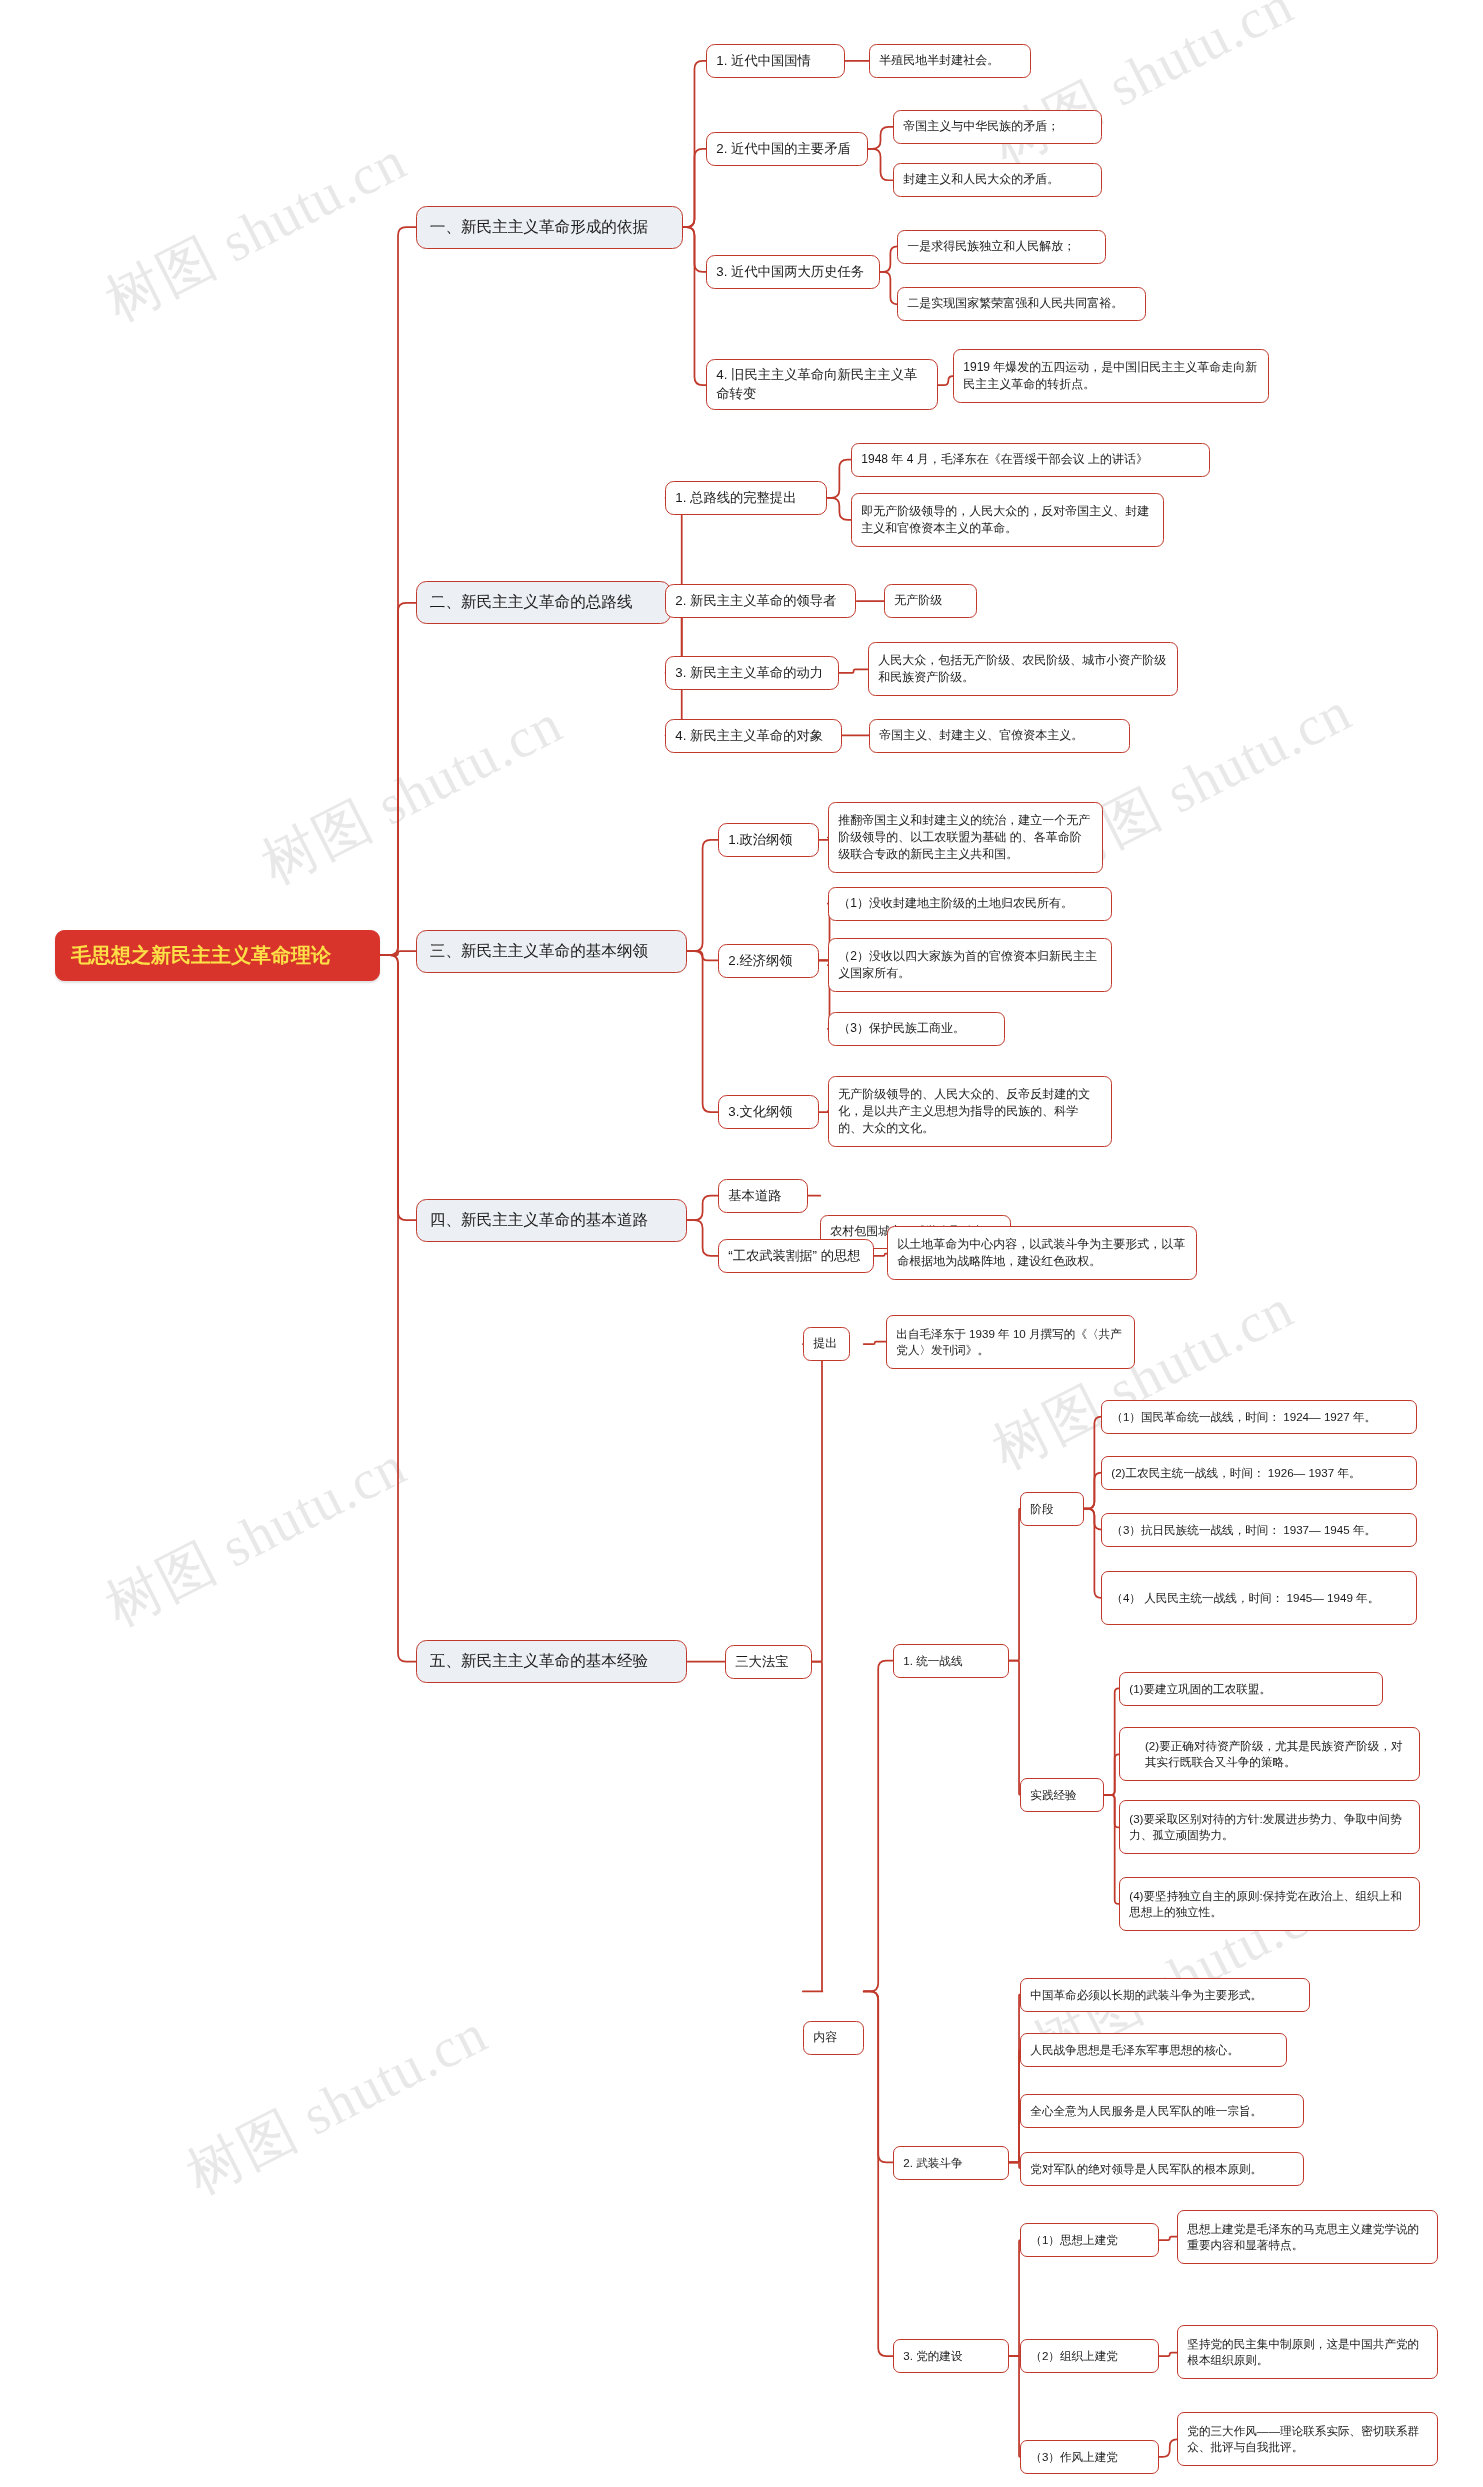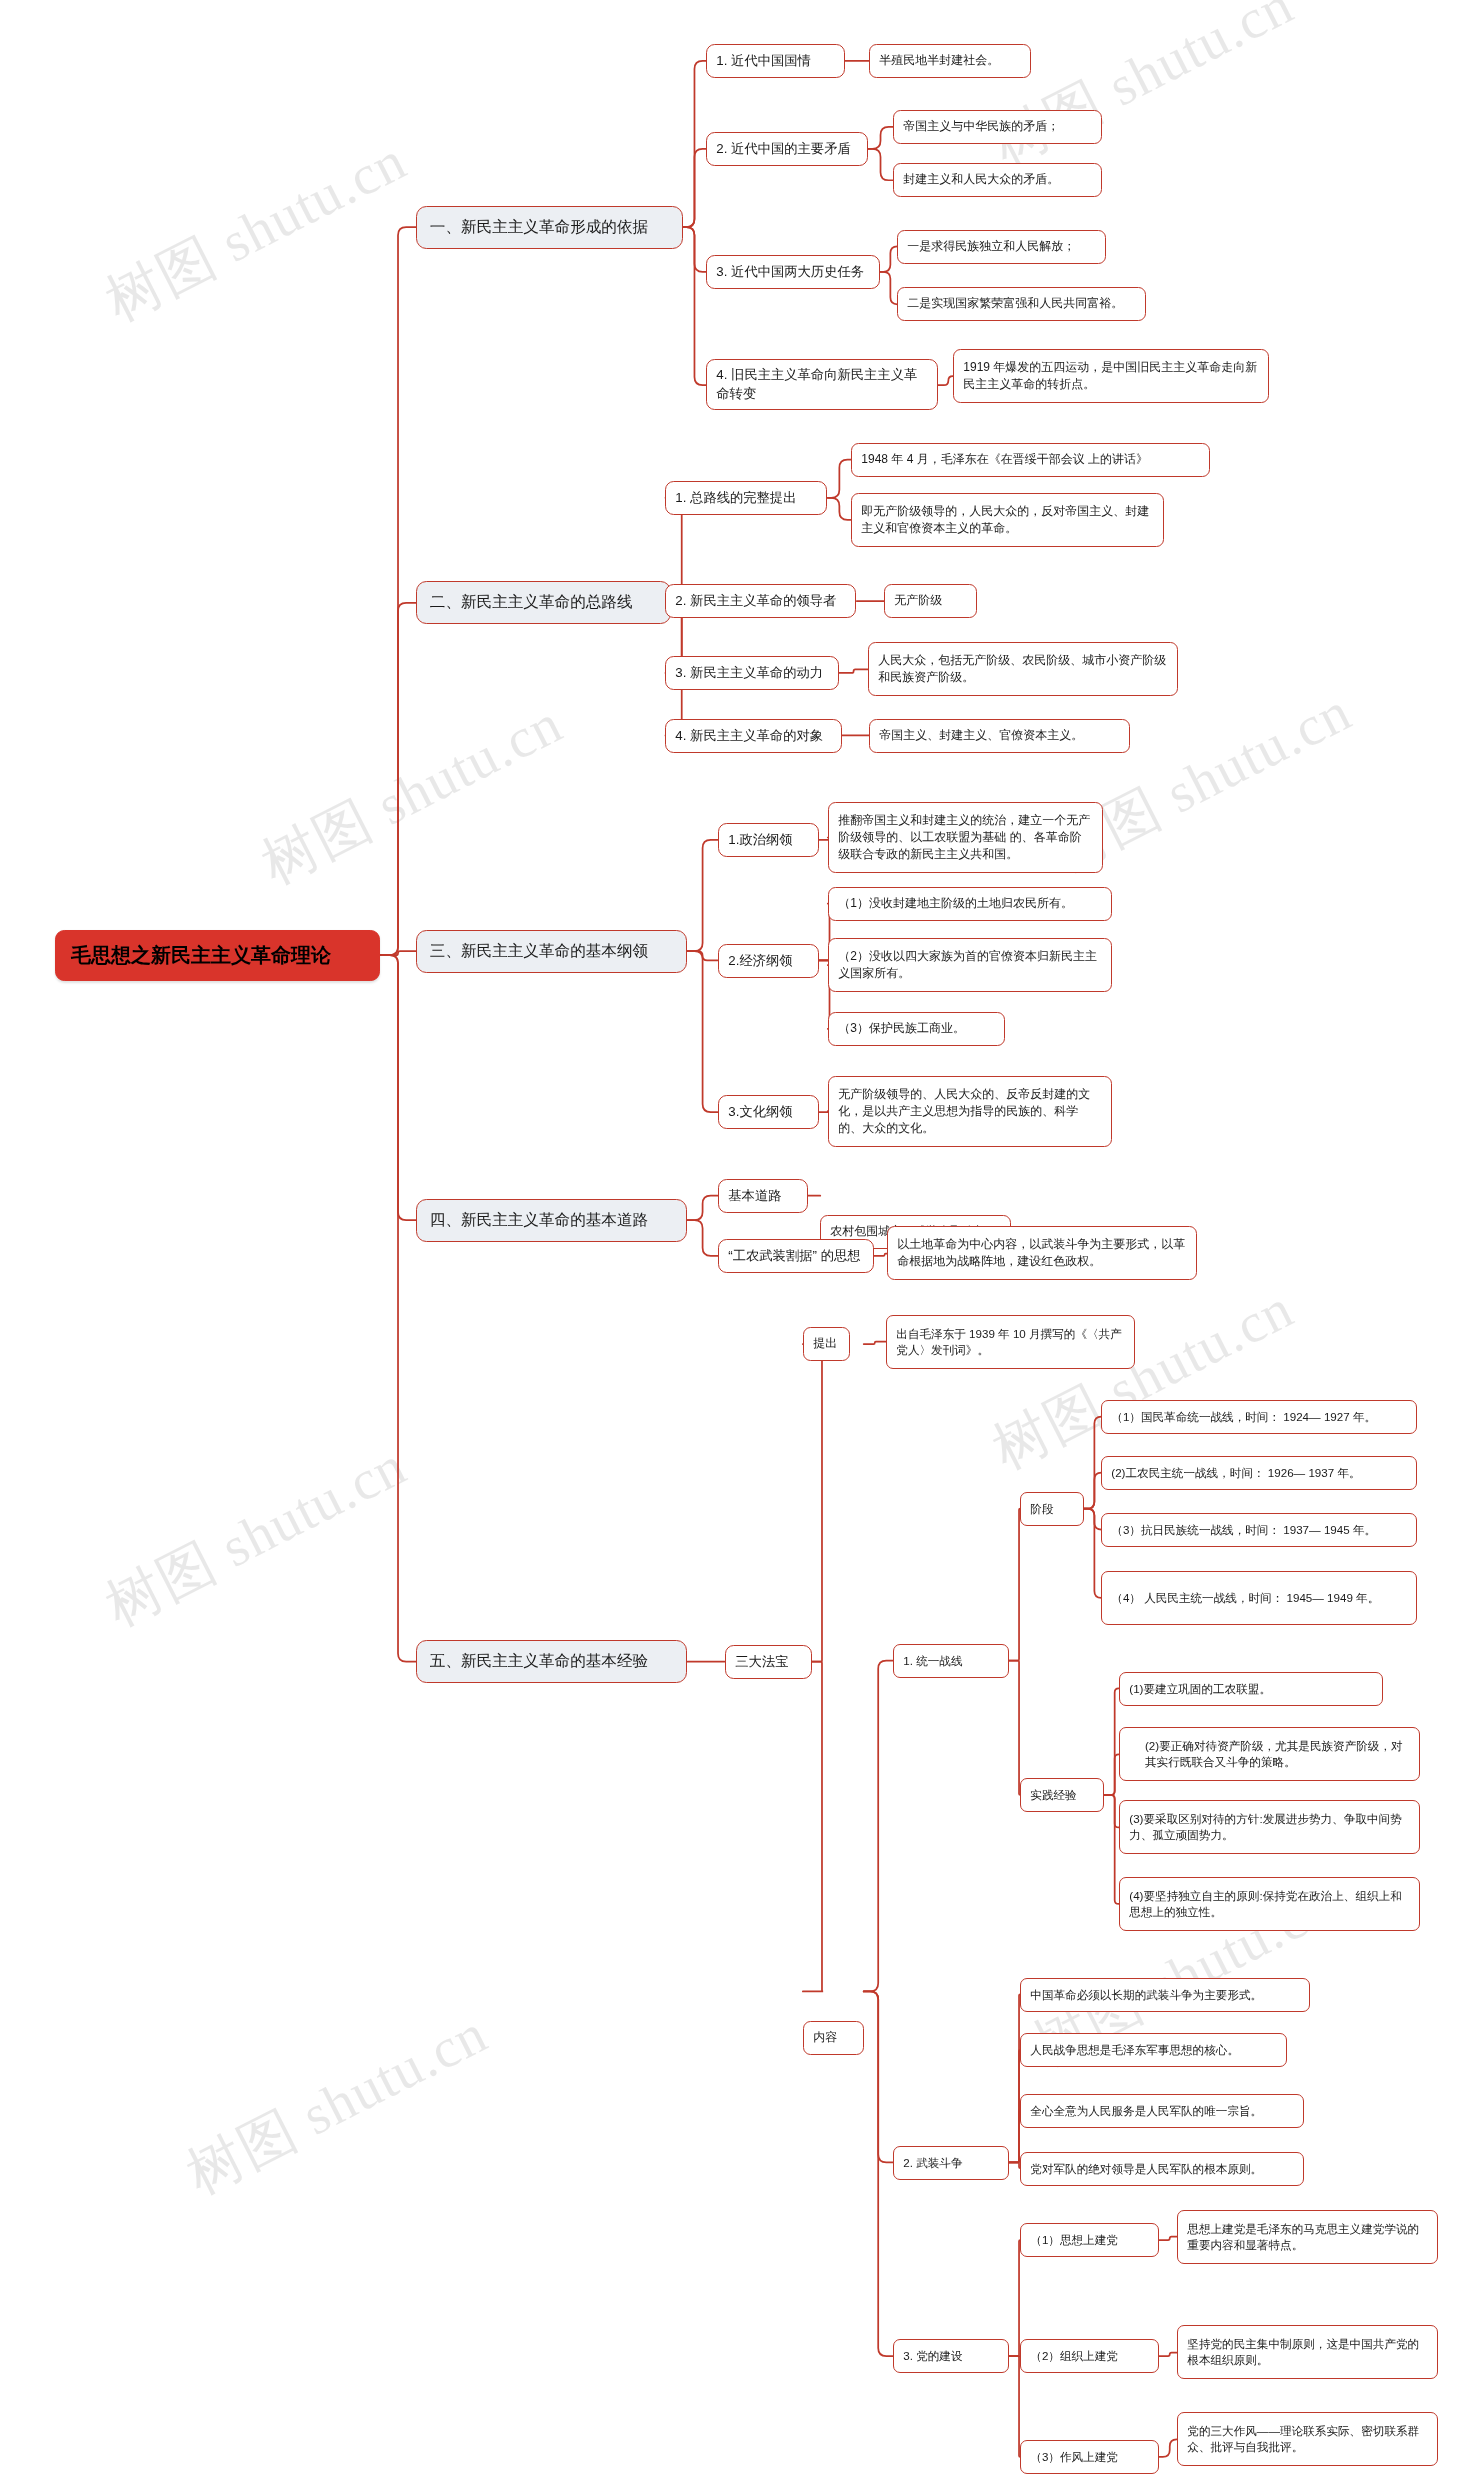--- a/index.html
+++ b/index.html
@@ -40,21 +40,21 @@
     background:#fff;
     color:#1a1a1a;
     padding:5.8px 9.3px;
     line-height:1.42;
     font-size:12.8px;
     z-index:3;
   }
   .node.root {
     background:#d9342b;
     border-color:#d9342b;
-    color:#000000;
+    color:#fde047;
     font-size:20px;
     font-weight:600;
     border-radius:9.3px;
     padding:10.4px 15px;
     box-shadow:0 1.2px 2.3px rgba(0,0,0,0.12);
   }
   .node.lvl1 {
     background:#eceff3;
     border-color:#c0392b;
     font-size:15.6px;

